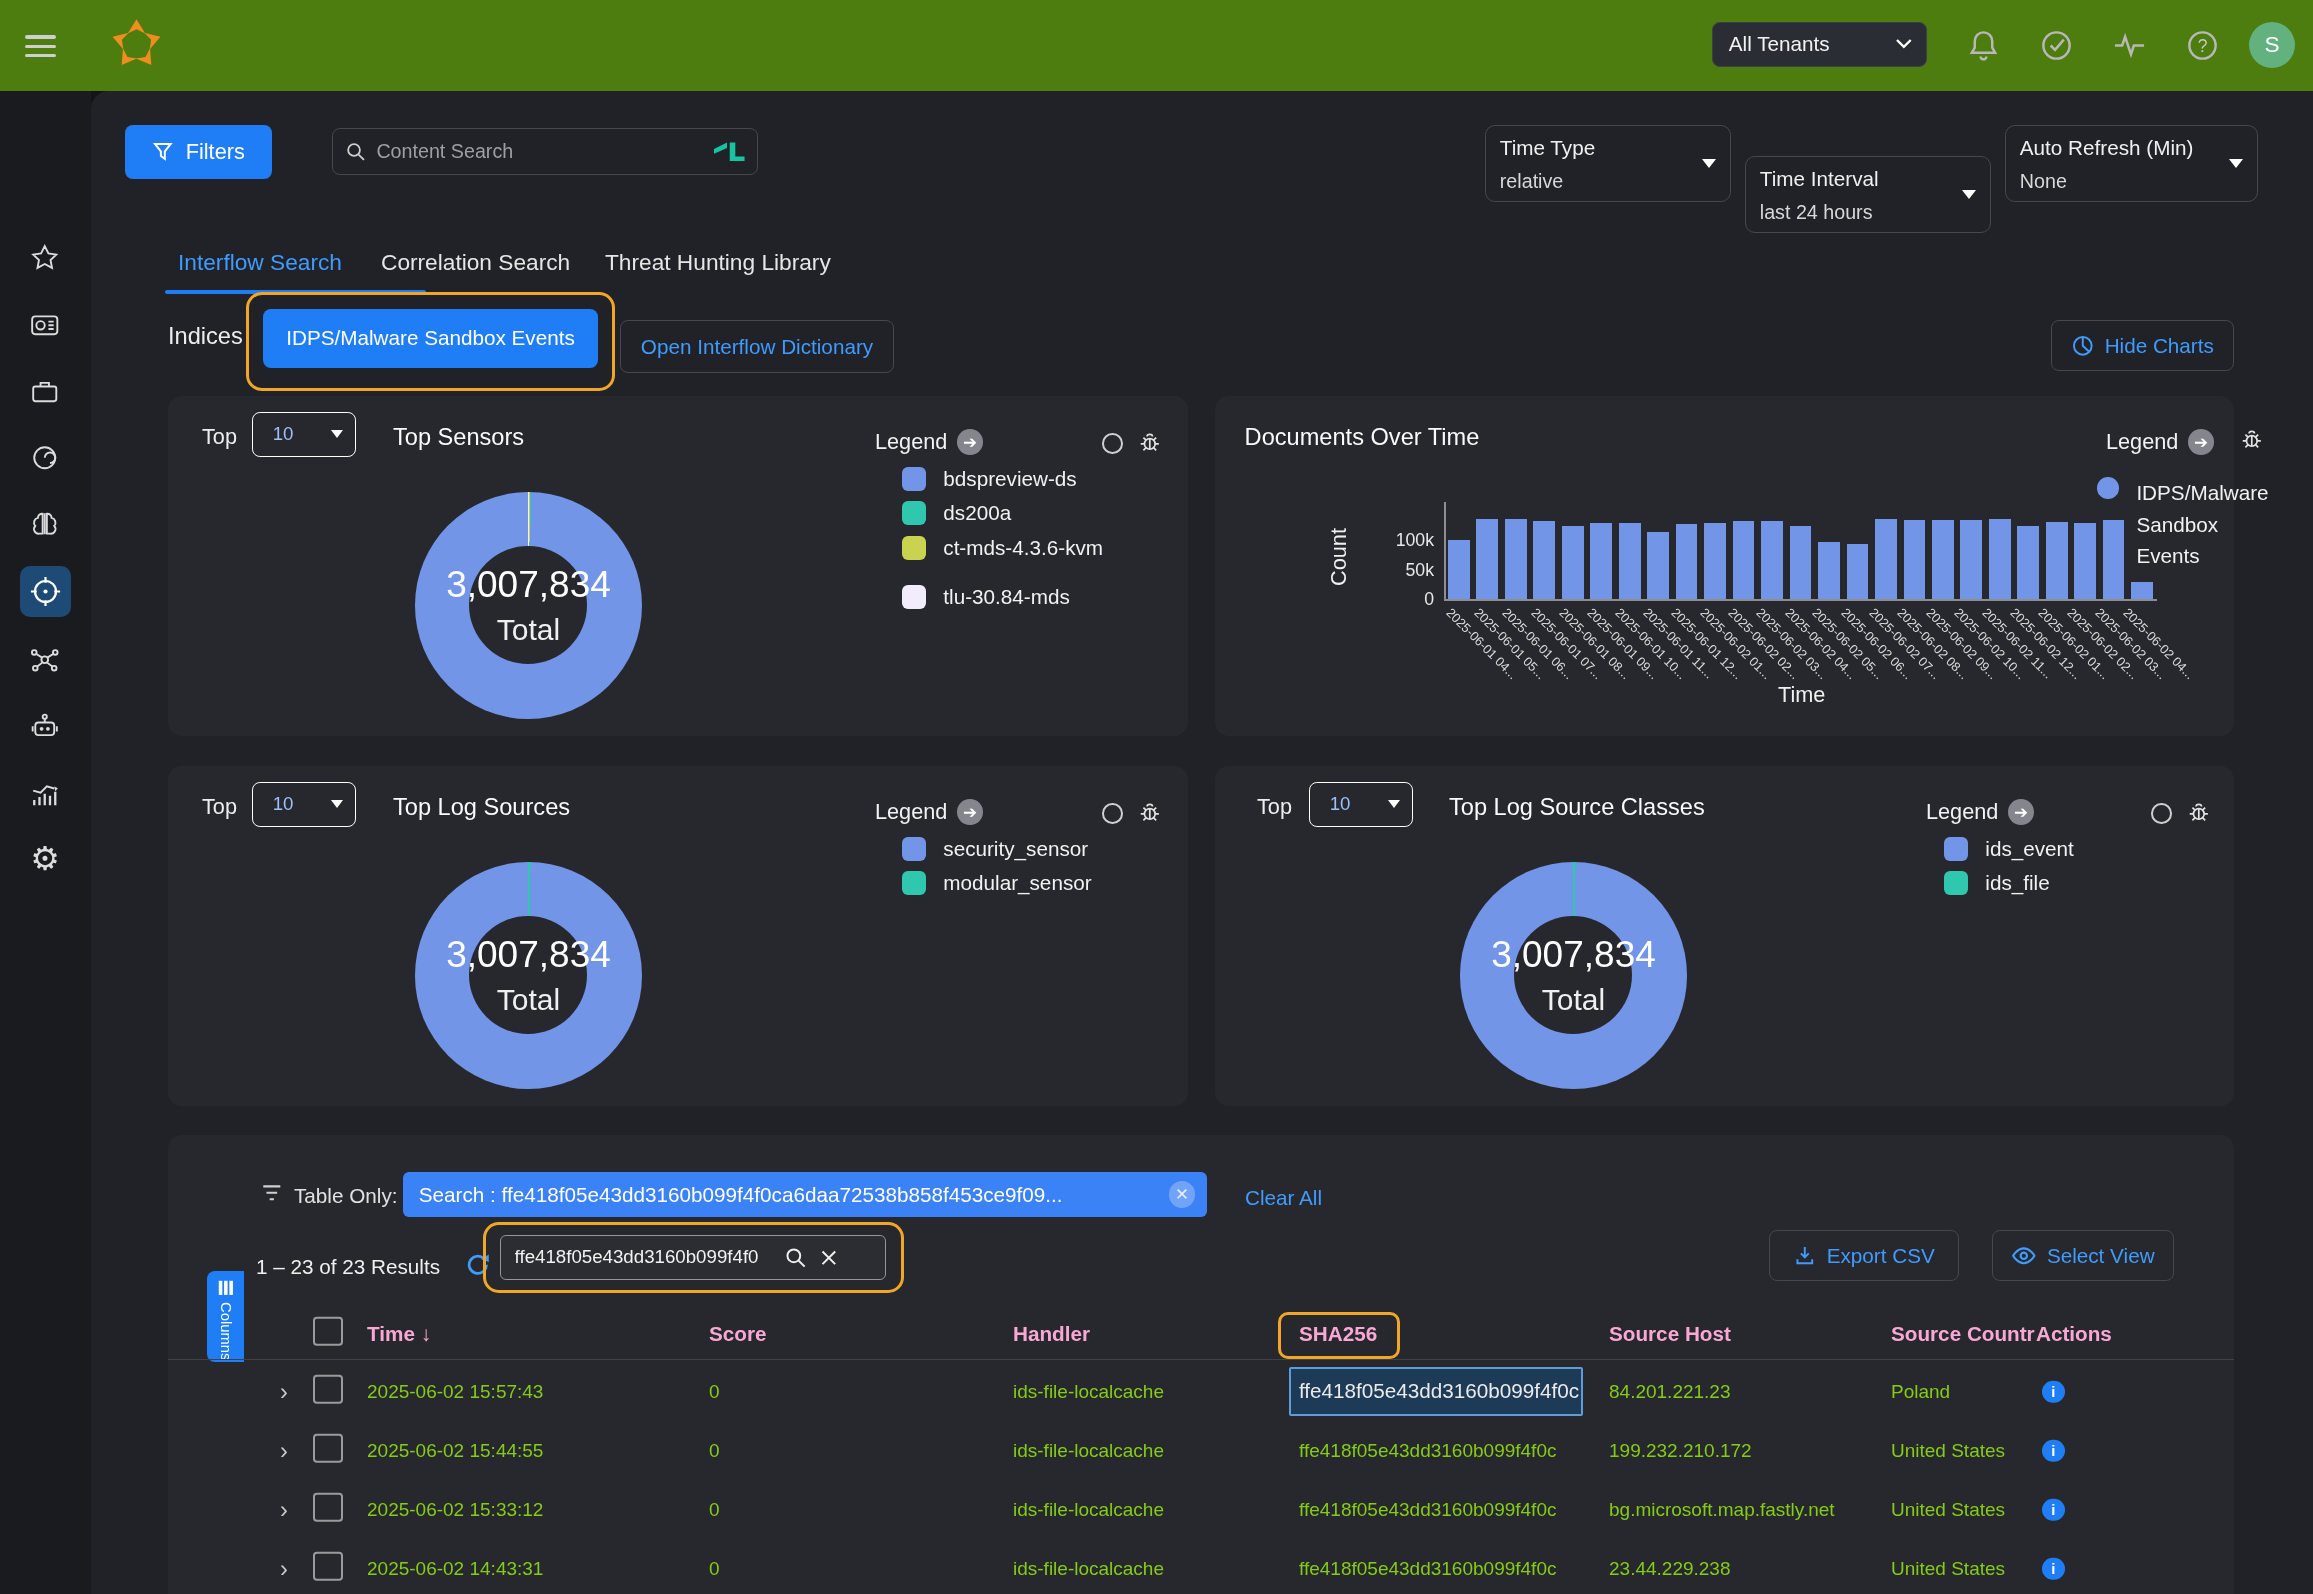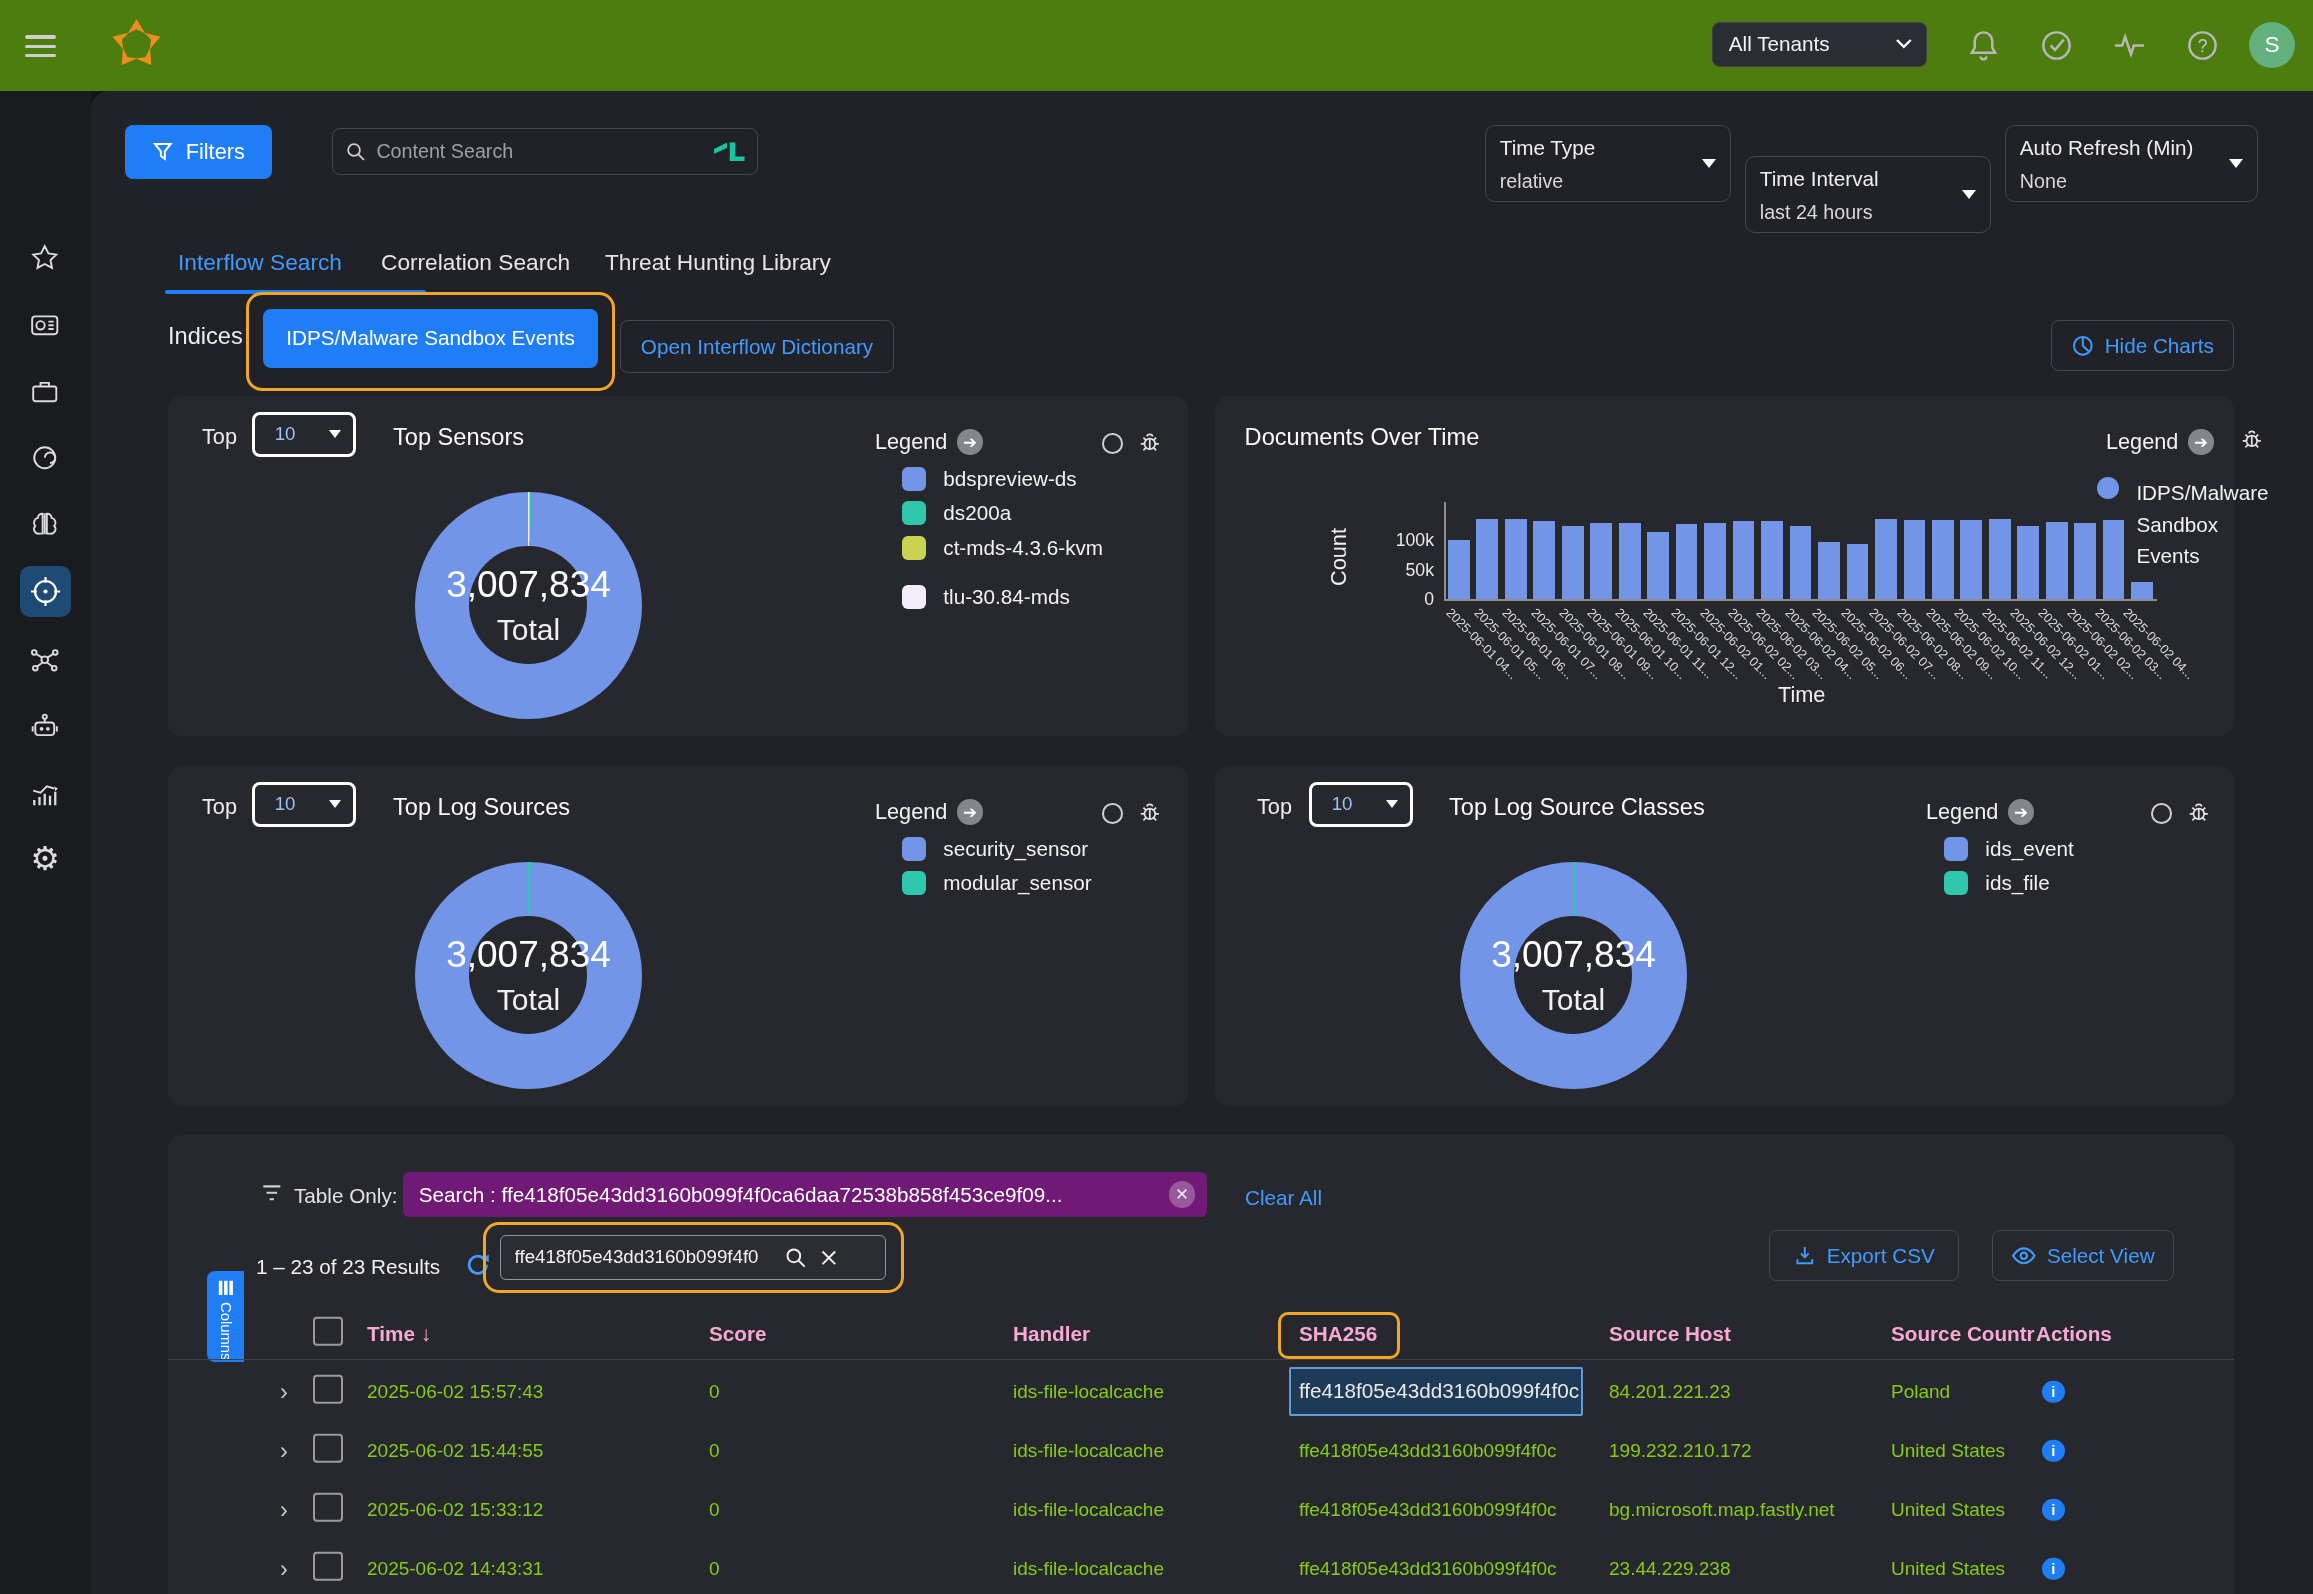--- a/index.html
+++ b/index.html
@@ -36,21 +36,21 @@
          border-top:9.9px solid #fff;position:absolute;right:13.8px;top:33px;}
   
   .tab{position:absolute;top:158px;font-size:22.7px;cursor:pointer;color:#e6e6e6;}
   .tab.active{color:#3f9bff;}
   .tabline{left:74px;top:199px;width:261px;height:3.9px;background:#1f7ef5;border-radius:2px;}
   .orange{border:3px solid #f0a728;border-radius:15.8px;}
   .annotation{pointer-events:none;}
   
   .panel{position:absolute;background:#27282d;border-radius:13.8px;}
   .ptitle{font-size:23.6px;color:#fafafa;}
-  .topsel{border:3px solid #ffffff;border-radius:7.9px;width:104px;height:45px;display:flex;align-items:center;
+  .topsel{border:1px solid #ffffff;border-radius:7.9px;width:104px;height:45px;display:flex;align-items:center;
           padding:0 11.8px 0 19.7px;box-sizing:border-box;justify-content:space-between;cursor:pointer;}
   .topsel .v{font-size:18.7px;color:#9dc0f9;}
   .topsel .c{width:0;height:0;border-left:6.9px solid transparent;border-right:6.9px solid transparent;border-top:8.9px solid #fff;}
   .donut{position:absolute;width:227px;height:227px;border-radius:50%;}
   .hole{position:absolute;left:54px;top:54px;width:118px;height:118px;border-radius:50%;background:#27282d;}
   .dcenter{position:absolute;width:227px;height:227px;display:flex;flex-direction:column;align-items:center;
            justify-content:center;gap:7.9px;}
   .dtotal{font-size:37px;color:#fff;}
   .dtotlab{font-size:30px;color:#f0f0f0;}
   .lghead{font-size:21.7px;color:#f2f2f2;display:flex;align-items:center;gap:9.9px;}
@@ -65,21 +65,21 @@
   .axis{background:#8e8e8e;}
   .ytick{position:absolute;left:138px;width:81px;text-align:right;font-size:17.7px;color:#e8e8e8;}
   .bars{position:absolute;left:233px;top:112px;width:705px;height:91px;display:flex;align-items:flex-end;
         justify-content:space-between;}
   .bar{width:21.7px;background:#7295e8;}
   .xlabs{position:absolute;left:233px;top:209px;width:705px;height:0;}
   .xlab{position:absolute;font-size:12.8px;color:#d9d9d9;white-space:nowrap;transform:rotate(45deg);
         transform-origin:left top;}
   .axlab{font-size:21.7px;color:#f0f0f0;}
   
-  .chip{left:235px;top:37px;width:804px;height:45px;background:#701a75;border-radius:5.9px;display:flex;
+  .chip{left:235px;top:37px;width:804px;height:45px;background:#3b82f6;border-radius:5.9px;display:flex;
         align-items:center;box-sizing:border-box;padding:0 11.8px 0 15.8px;gap:9.9px;}
   .chip .t{flex:1;font-size:20.7px;color:#fff;white-space:nowrap;overflow:hidden;}
   .chipx{width:26.6px;height:26.6px;border-radius:50%;background:rgba(255,255,255,.28);color:#e9eef5;
          display:flex;align-items:center;justify-content:center;font-size:16.7px;cursor:pointer;}
   .link{color:#3f9bff;font-size:20.7px;cursor:pointer;}
   .colstab{left:39px;top:136px;width:37px;height:91px;background:#1f7ef5;border-radius:7.9px 0 0 7.9px;
            display:flex;flex-direction:column;align-items:center;padding-top:7.9px;box-sizing:border-box;cursor:pointer;}
   .colstab .vt{writing-mode:vertical-rl;font-size:14.8px;color:#fff;margin-top:5.9px;}
   .searchwrap{left:315px;top:87px;width:415px;height:65px;}
   .tsearch{position:absolute;left:13.8px;top:9.9px;width:386px;height:45px;border:1px solid #93969b;border-radius:5.9px;

